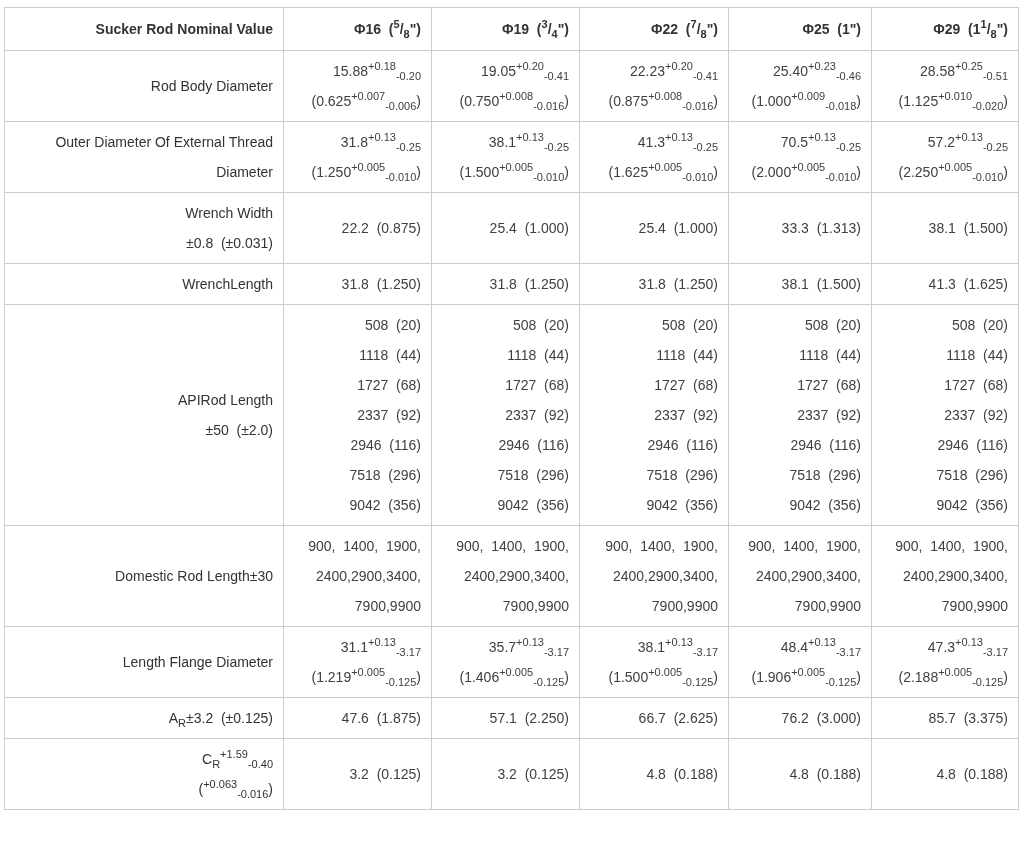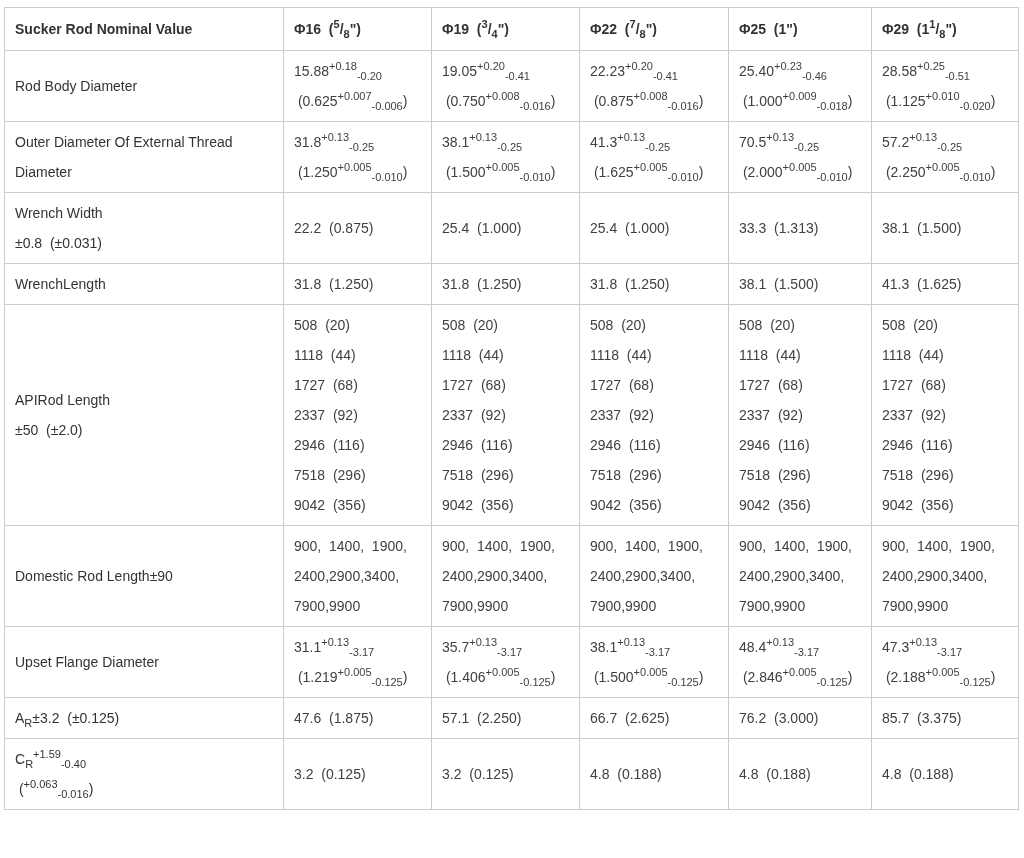--- a/index.html
+++ b/index.html
@@ -24,21 +24,21 @@
   col.c1{width:148px;}
   col.c2{width:148px;}
   col.c3{width:149px;}
   col.c4{width:143px;}
   col.c5{width:147px;}
   th,td{
     border:1px solid var(--border);
     padding:5px 10px;
     font-size:14px;
     color:var(--text);
-    text-align:left;
+    text-align:right;
     vertical-align:middle;
     overflow:hidden;
   }
   thead th{
     font-weight:bold;
     color:var(--label);
     padding:8px 10px;
   }
   thead .line{line-height:26px;}
   tbody th.row-label{
@@ -229,67 +229,67 @@
           <div class="line"><span>1118  (44)</span></div>
           <div class="line"><span>1727  (68)</span></div>
           <div class="line"><span>2337  (92)</span></div>
           <div class="line"><span>2946  (116)</span></div>
           <div class="line"><span>7518  (296)</span></div>
           <div class="line"><span>9042  (356)</span></div>
         </td>
       </tr>
       <tr>
         <th class="row-label">
-          <div class="line"><span>Domestic Rod Length±90</span></div>
-        </th>
-        <td>
-          <div class="line"><span>900,  1400,  1900,</span></div>
-          <div class="line"><span>2400,2900,3400,</span></div>
-          <div class="line"><span>7900,9900</span></div>
-        </td>
-        <td>
-          <div class="line"><span>900,  1400,  1900,</span></div>
-          <div class="line"><span>2400,2900,3400,</span></div>
-          <div class="line"><span>7900,9900</span></div>
-        </td>
-        <td>
-          <div class="line"><span>900,  1400,  1900,</span></div>
-          <div class="line"><span>2400,2900,3400,</span></div>
-          <div class="line"><span>7900,9900</span></div>
-        </td>
-        <td>
-          <div class="line"><span>900,  1400,  1900,</span></div>
-          <div class="line"><span>2400,2900,3400,</span></div>
-          <div class="line"><span>7900,9900</span></div>
-        </td>
-        <td>
-          <div class="line"><span>900,  1400,  1900,</span></div>
-          <div class="line"><span>2400,2900,3400,</span></div>
-          <div class="line"><span>7900,9900</span></div>
-        </td>
-      </tr>
-      <tr>
-        <th class="row-label">
-          <div class="line"><span>Upset Flange Diameter</span></div>
+          <div class="line"><span>Domestic Rod Length±30</span></div>
+        </th>
+        <td>
+          <div class="line"><span>900,  1400,  1900,</span></div>
+          <div class="line"><span>2400,2900,3400,</span></div>
+          <div class="line"><span>7900,9900</span></div>
+        </td>
+        <td>
+          <div class="line"><span>900,  1400,  1900,</span></div>
+          <div class="line"><span>2400,2900,3400,</span></div>
+          <div class="line"><span>7900,9900</span></div>
+        </td>
+        <td>
+          <div class="line"><span>900,  1400,  1900,</span></div>
+          <div class="line"><span>2400,2900,3400,</span></div>
+          <div class="line"><span>7900,9900</span></div>
+        </td>
+        <td>
+          <div class="line"><span>900,  1400,  1900,</span></div>
+          <div class="line"><span>2400,2900,3400,</span></div>
+          <div class="line"><span>7900,9900</span></div>
+        </td>
+        <td>
+          <div class="line"><span>900,  1400,  1900,</span></div>
+          <div class="line"><span>2400,2900,3400,</span></div>
+          <div class="line"><span>7900,9900</span></div>
+        </td>
+      </tr>
+      <tr>
+        <th class="row-label">
+          <div class="line"><span>Length Flange Diameter</span></div>
         </th>
         <td>
           <div class="line"><span>31.1</span><sup>+0.13</sup><sub>-3.17</sub></div>
           <div class="line"><span> (1.219</span><sup>+0.005</sup><sub>-0.125</sub><span>)</span></div>
         </td>
         <td>
           <div class="line"><span>35.7</span><sup>+0.13</sup><sub>-3.17</sub></div>
           <div class="line"><span> (1.406</span><sup>+0.005</sup><sub>-0.125</sub><span>)</span></div>
         </td>
         <td>
           <div class="line"><span>38.1</span><sup>+0.13</sup><sub>-3.17</sub></div>
           <div class="line"><span> (1.500</span><sup>+0.005</sup><sub>-0.125</sub><span>)</span></div>
         </td>
         <td>
           <div class="line"><span>48.4</span><sup>+0.13</sup><sub>-3.17</sub></div>
-          <div class="line"><span> (2.846</span><sup>+0.005</sup><sub>-0.125</sub><span>)</span></div>
+          <div class="line"><span> (1.906</span><sup>+0.005</sup><sub>-0.125</sub><span>)</span></div>
         </td>
         <td>
           <div class="line"><span>47.3</span><sup>+0.13</sup><sub>-3.17</sub></div>
           <div class="line"><span> (2.188</span><sup>+0.005</sup><sub>-0.125</sub><span>)</span></div>
         </td>
       </tr>
       <tr>
         <th class="row-label">
           <div class="line"><span>A</span><sub>R</sub><span>±3.2  (±0.125)</span></div>
         </th>

